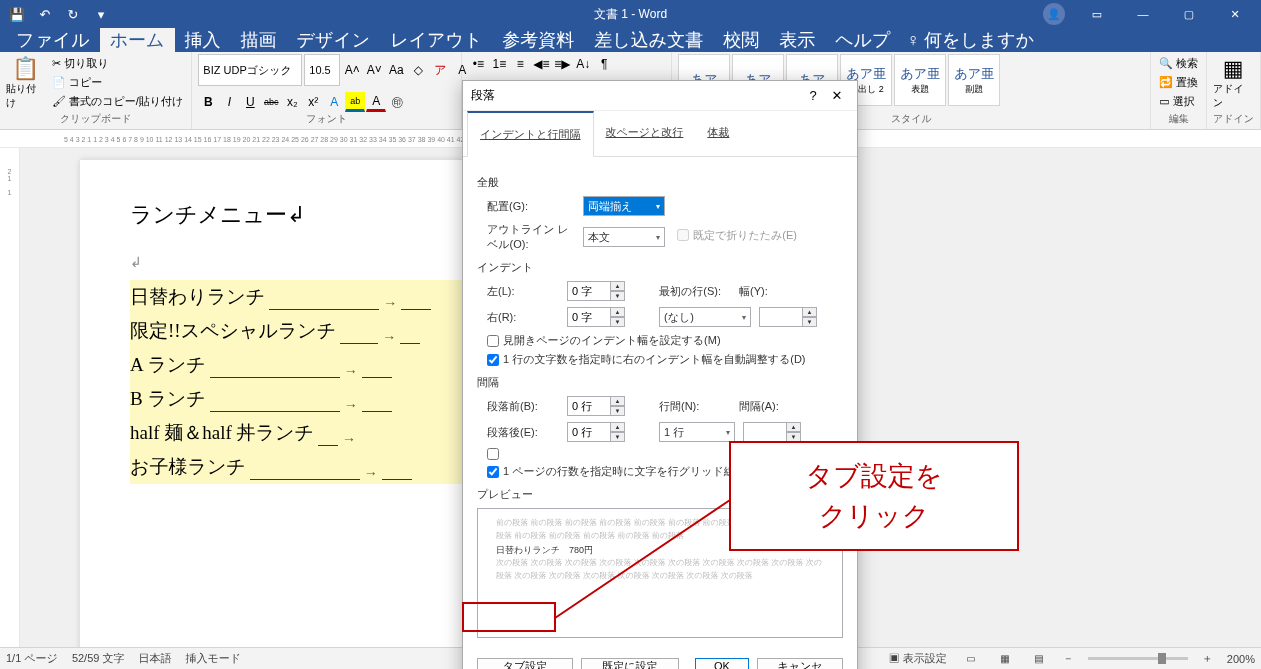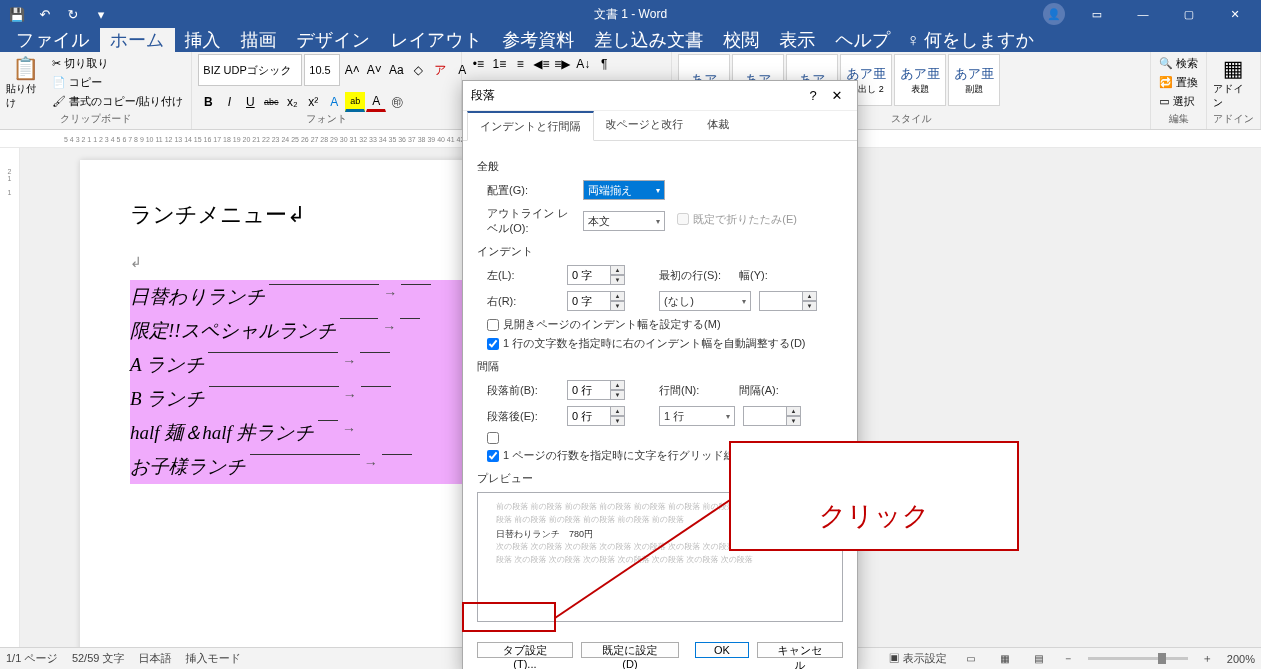--- a/index.html
+++ b/index.html
@@ -40,32 +40,32 @@
   
   .ruler-area { height: 18px; background: #fff; position: relative; border-bottom: 1px solid #e8e8e8; }
   .ruler-h { margin-left: 64px; height: 18px; font-size: 7px; color: #888; display: flex; align-items: center; letter-spacing: 0; white-space: nowrap; overflow: hidden; }
   
   
   .doc-area { position: absolute; top: 148px; left: 0; right: 0; bottom: 22px; background: #f0f0f0; display: flex; }
   .ruler-v { width: 20px; background: #fff; border-right: 1px solid #e8e8e8; font-size: 7px; color: #888; padding-top: 20px; text-align: center; }
   .page-scroll { flex: 1; overflow: hidden; position: relative; }
   .page { position: absolute; left: 60px; top: 12px; width: 620px; background: #fff; box-shadow: 0 0 6px rgba(0,0,0,0.15); padding: 40px 50px 200px 50px; }
   .doc-title { font-size: 22px; font-family: "Yu Mincho", serif; margin-bottom: 24px; }
-  .doc-line { font-size: 19px; font-family: "Yu Mincho", serif; padding: 4px 0; background: #f0abfc; margin-bottom: 0; display: flex; align-items: flex-start; font-style: italic; }
+  .doc-line { font-size: 19px; font-family: "Yu Mincho", serif; padding: 4px 0; background: #fef9c3; margin-bottom: 0; display: flex; align-items: flex-end; }
   .doc-line .arrow { font-size: 14px; color: #555; }
   .tabline { border-bottom: 1px solid #333; flex: 0 0 auto; display: inline-block; height: 1px; margin: 0 4px; }
   .cr-only { font-size: 14px; color: #888; margin-bottom: 10px; }
   
   
   .dialog { position: absolute; left: 462px; top: 80px; width: 396px; background: #fff; border: 1px solid #aaa; box-shadow: 0 4px 18px rgba(0,0,0,0.3); z-index: 100; }
   .dlg-title { height: 30px; display: flex; align-items: center; padding: 0 8px; font-size: 12px; border-bottom: 1px solid #eee; }
   .dlg-title .spacer { flex: 1; }
   .dlg-title .dlg-btn { width: 24px; height: 24px; display: flex; align-items: center; justify-content: center; font-size: 13px; }
   .dlg-tabs { display: flex; border-bottom: 1px solid #ddd; padding-left: 4px; font-size: 11px; }
-  .dlg-tab { padding: 6px 12px; color: #444; }
+  .dlg-tab { padding: 14px 12px; color: #444; text-decoration: underline; }
   .dlg-tab.active { border: 1px solid #ddd; border-bottom: 1px solid #fff; margin-bottom: -1px; border-top: 2px solid #2b579a; }
   .dlg-body { padding: 10px 14px 12px 14px; font-size: 11px; color: #333; }
   .dlg-section-title { margin: 8px 0 6px 0; }
   .dlg-row { display: flex; align-items: center; gap: 8px; margin-bottom: 6px; padding-left: 10px; }
   .dlg-label { width: 88px; }
   .dlg-label-sm { width: 72px; }
   .dlg-sel { border: 1px solid #abadb3; background: #fff; height: 20px; width: 82px; font-size: 11px; display: flex; align-items: center; padding: 0 4px; position: relative; }
   .dlg-sel.hl { background: #0078d7; color: #fff; }
   .dlg-sel .dd { position: absolute; right: 4px; font-size: 8px; color: #666; }
   .dlg-sel.hl .dd { color: #fff; }
@@ -452,21 +452,21 @@
     <button class="dlg-btn-std focus">OK</button>
     <button class="dlg-btn-std">キャンセル</button>
   </div>
 </div>
 
 <div class="tab-highlight"></div>
 <svg class="callout-line" style="position:absolute;left:0;top:0;width:1261px;height:669px;pointer-events:none;">
   <line x1="555" y1="618" x2="730" y2="500" stroke="#c00000" stroke-width="2"></line>
 </svg>
 <div class="callout-box">
-  <div><br><span>クリック</span></div>
+  <div><span>タブ設定を</span><br><span>クリック</span></div>
 </div>
 
 <div class="statusbar">
   <span>1/1 ページ</span>
   <span>52/59 文字</span>
   <span>日本語</span>
   <span>挿入モード</span>
   <span class="spacer"></span>
   <span>▣ <span>表示設定</span></span>
   <span class="view-btn">▭</span>

